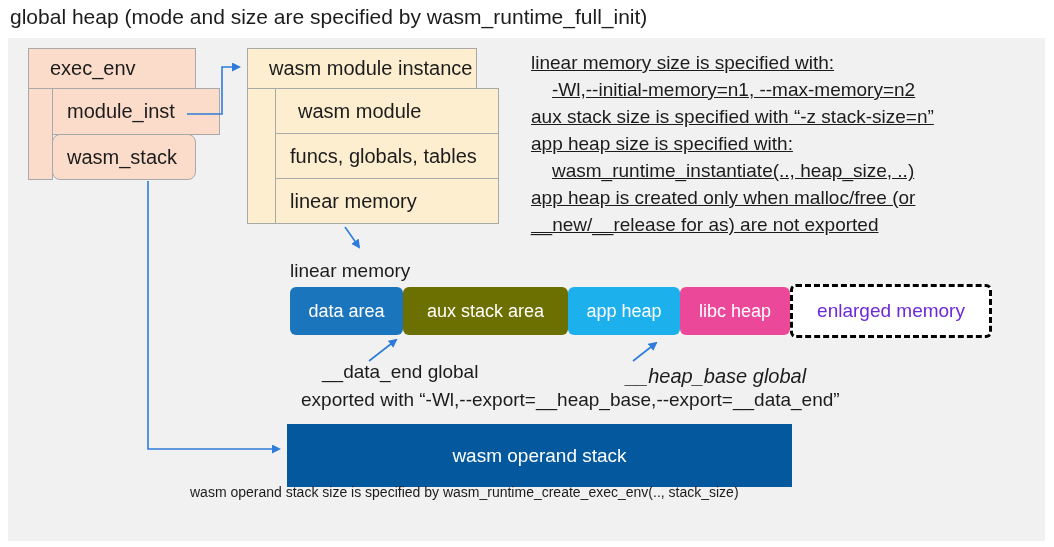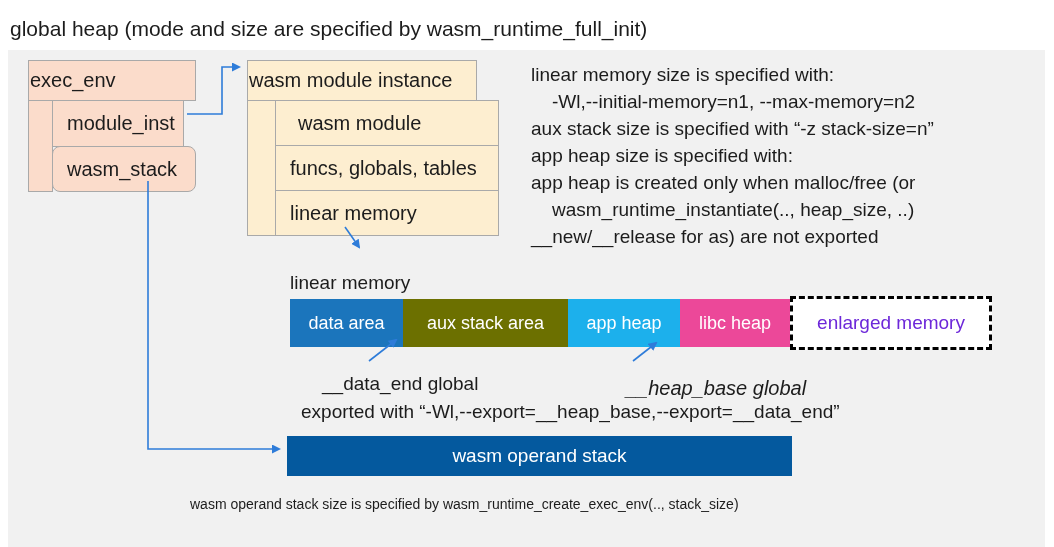--- a/index.html
+++ b/index.html
@@ -1,62 +1,62 @@
 <!DOCTYPE html>
 <html style="--arrow: #2e7cd9;"><head>
 <meta charset="utf-8">
 <style>
   html,body{margin:0;padding:0;background:#ffffff;}
   #canvas{
     position:relative;width:1054px;height:547px;overflow:hidden;
     font-family:"Liberation Sans","DejaVu Sans",sans-serif;color:#1c1c1c;
     background:#ffffff;
   }
-  .abs{position:absolute;box-sizing:border-box;margin-top:12px;}
+  .abs{position:absolute;box-sizing:border-box;}
   .panel{left:8px;top:38px;width:1037px;height:503px;}
   .title{left:10px;top:5px;font-size:21px;white-space:nowrap;}
 
   
   .cell{border:1px solid #a9a9a9;display:flex;align-items:center;font-size:20px;}
-  .cell-pad{padding-left:1px;}
+  .cell-pad{padding-left:21px;}
   .row-pad{padding-left:14px;}
 
   .exec-header{left:28px;top:48px;width:168px;height:41px;}
   .exec-strip{left:28px;top:88px;width:25px;height:92px;}
-  .exec-row0{left:52px;top:88px;width:132px;height:47px;}
+  .exec-row0{left:52px;top:88px;width:168px;height:47px;}
   .exec-row1{left:52px;top:134px;width:144px;height:46px;border-radius:8px;}
 
   .inst-header{left:247px;top:48px;width:230px;height:41px;}
   .inst-strip{left:247px;top:88px;width:29px;height:136px;}
   .inst-row0{left:275px;top:88px;width:224px;height:46px;}
   .inst-row1{left:275px;top:133px;width:224px;height:46px;}
   .inst-row2{left:275px;top:178px;width:224px;height:46px;}
 
   
-  .notes-right{left:531px;top:49px;width:515px;font-size:19px;line-height:27px;}
+  .notes-right{left:531px;top:49px;width:515px;font-size:19px;line-height:27px;text-decoration:underline;}
   .note-line{white-space:nowrap;}
   .note-indent{padding-left:21px;}
 
   .lm-label{left:290px;top:260px;font-size:19px;}
 
   
   .seg{top:287px;height:48px;display:flex;align-items:center;justify-content:center;
-       color:#ffffff;font-size:18px;white-space:nowrap;}
+       color:#ffffff;font-size:18px;white-space:nowrap;border-radius:6px;}
   .seg0{left:290px;width:113px;}
   .seg1{left:403px;width:165px;}
   .seg2{left:568px;width:112px;}
   .seg3{left:680px;width:110px;}
   .seg4{left:790px;top:284px;width:202px;height:54px;border:3px dashed #000000;
         background:#ffffff;font-size:19px;}
 
   .data-end-label{left:322px;top:361px;font-size:19px;white-space:nowrap;}
   .heap-base-label{left:626px;top:365px;font-size:20px;white-space:nowrap;font-style:italic;}
   .export-note{left:301px;top:389px;font-size:19px;white-space:nowrap;}
 
-  .operand-bar{left:287px;top:424px;width:505px;height:40px;display:flex;
+  .operand-bar{left:287px;top:424px;width:505px;height:63px;display:flex;
        align-items:center;justify-content:center;color:#ffffff;font-size:19px;}
 
   .bottom-notes{left:190px;top:478px;font-size:14px;line-height:28px;}
 
   svg.overlay{position:absolute;left:0;top:0;width:1054px;height:547px;pointer-events:none;}
   svg.overlay path{fill:none;stroke:var(--arrow,#2e7cd9);stroke-width:1.6;}
 </style>
 </head>
 <body>
 
@@ -75,22 +75,22 @@
   <div class="abs cell inst-strip" style="background-color: rgb(253, 238, 208);"></div>
   <div class="abs cell row-pad inst-row0" style="background-color: rgb(253, 238, 208); padding-left: 22px;">wasm module</div>
   <div class="abs cell row-pad inst-row1" style="background-color: rgb(253, 238, 208);">funcs, globals, tables</div>
   <div class="abs cell row-pad inst-row2" style="background-color: rgb(253, 238, 208);">linear memory</div>
 
   <div class="abs notes-right">
     <div class="note-line">linear memory size is specified with:</div>
     <div class="note-line note-indent">-Wl,--initial-memory=n1, --max-memory=n2</div>
     <div class="note-line">aux stack size is specified with “-z stack-size=n”</div>
     <div class="note-line">app heap size is specified with:</div>
+    <div class="note-line note-indent">wasm_runtime_instantiate(.., heap_size, ..)</div>
     <div class="note-line">app heap is created only when malloc/free (or</div>
-    <div class="note-line note-indent">wasm_runtime_instantiate(.., heap_size, ..)</div>
     <div class="note-line">__new/__release for as) are not exported</div>
   </div>
 
   <div class="abs lm-label">linear memory</div>
 
   <div class="abs seg seg0" style="background-color: rgb(27, 117, 188);">data area</div>
   <div class="abs seg seg1" style="background-color: rgb(108, 112, 0);">aux stack area</div>
   <div class="abs seg seg2" style="background-color: rgb(28, 176, 236);">app heap</div>
   <div class="abs seg seg3" style="background-color: #ec4899;">libc heap</div>
   <div class="abs seg seg4" style="background-color: rgb(255, 255, 255); color: #6d28d9;">enlarged memory</div>

